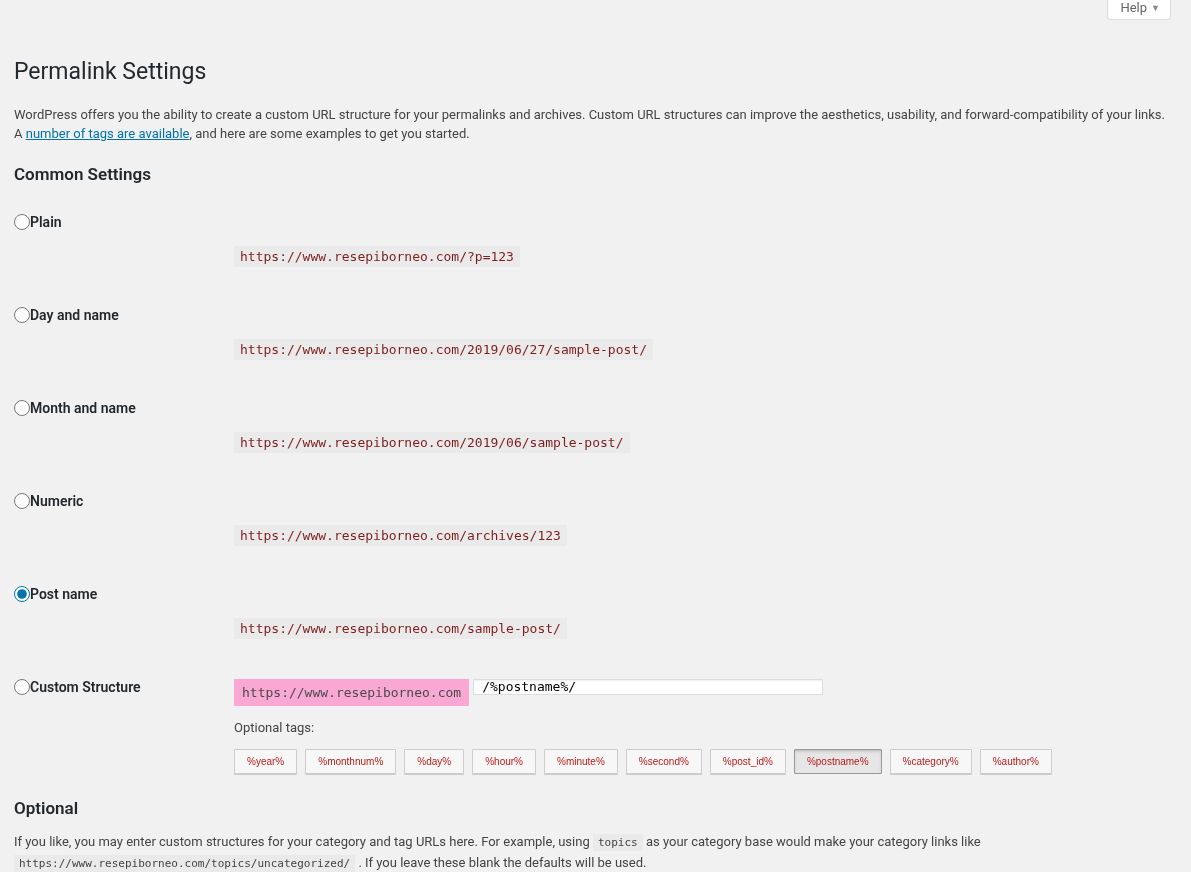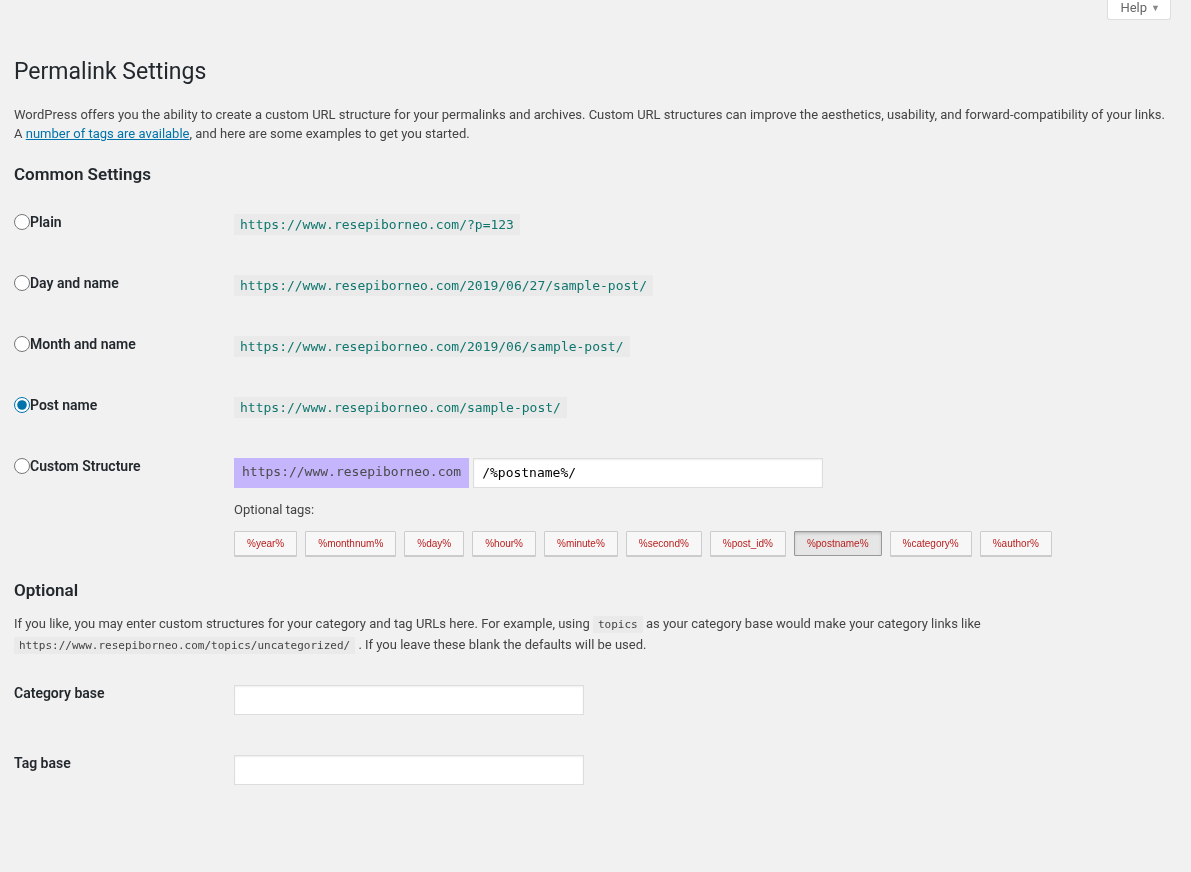--- a/index.html
+++ b/index.html
@@ -77,48 +77,49 @@
       width: 16px;
       height: 16px;
       accent-color: #0073aa;
       cursor: pointer;
     }
     code.sample {
       font-family: Consolas, Monaco, monospace;
       font-size: 13px;
       background: #eaeaea;
       padding: 3px 6px;
-      color: #0f766e;
+      color: #7f1d1d;
       display: inline-block;
+      margin-top: 32px;
     }
     .custom-row {
       display: flex;
       flex-direction: column;
       gap: 14px;
       align-items: flex-start;
     }
     .custom-url-line {
       display: inline-flex;
       align-items: stretch;
     }
     .custom-url-line code {
       font-family: Consolas, Monaco, monospace;
       font-size: 13px;
-      background: #c4b5fd;
+      background: #f9a8d4;
       padding: 6px 8px;
       color: #4a4a4a;
     }
     input[type="text"].structure-input {
       font-family: Consolas, Monaco, monospace;
       font-size: 13px;
       border: 1px solid #ddd;
       box-shadow: inset 0 1px 2px rgba(0,0,0,0.07);
       padding: 5px 8px;
       width: 350px;
-      height: 30px;
+      height: 16px;
       background: #fff;
       margin-left: 4px;
     }
     .available-label {
       font-size: 13px;
       color: #444;
     }
     .tag-buttons {
       display: flex;
       flex-wrap: wrap;
@@ -198,20 +199,29 @@
     <td><code class="sample">https://www.resepiborneo.com/2019/06/27/sample-post/</code></td>
   </tr>
   <tr>
     <th>
       <label class="radio-label">
         <input type="radio" name="selection" style="">
         <span>Month and name</span>
       </label>
     </th>
     <td><code class="sample">https://www.resepiborneo.com/2019/06/sample-post/</code></td>
+  </tr>
+  <tr>
+    <th>
+      <label class="radio-label">
+        <input type="radio" name="selection" style="">
+        <span>Numeric</span>
+      </label>
+    </th>
+    <td><code class="sample">https://www.resepiborneo.com/archives/123</code></td>
   </tr>
   <tr>
     <th>
       <label class="radio-label">
         <input type="radio" name="selection" checked="" style="">
         <span>Post name</span>
       </label>
     </th>
     <td><code class="sample">https://www.resepiborneo.com/sample-post/</code></td>
   </tr>

